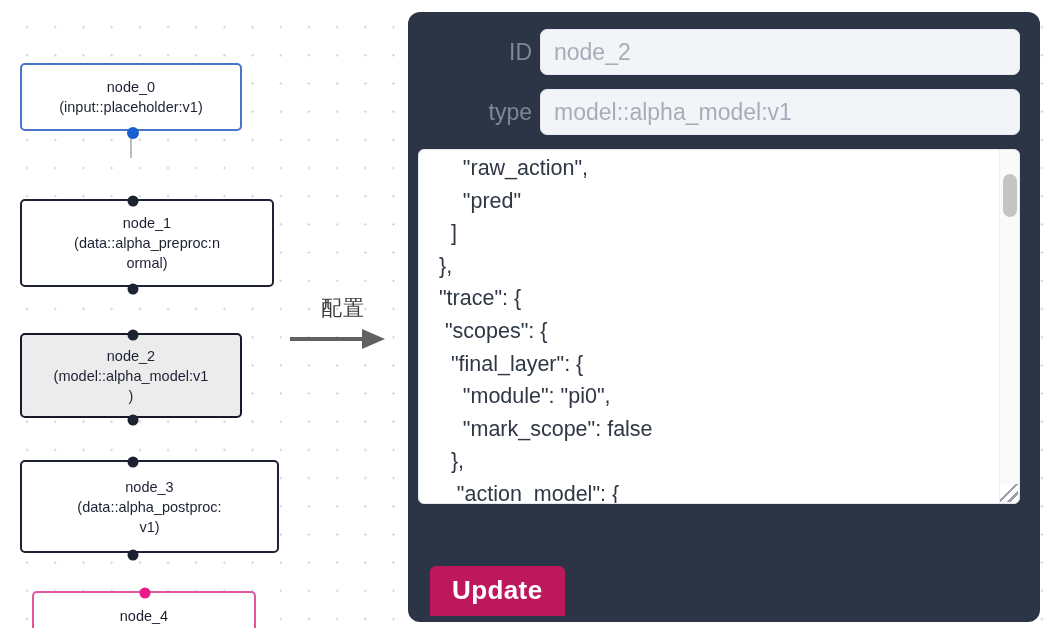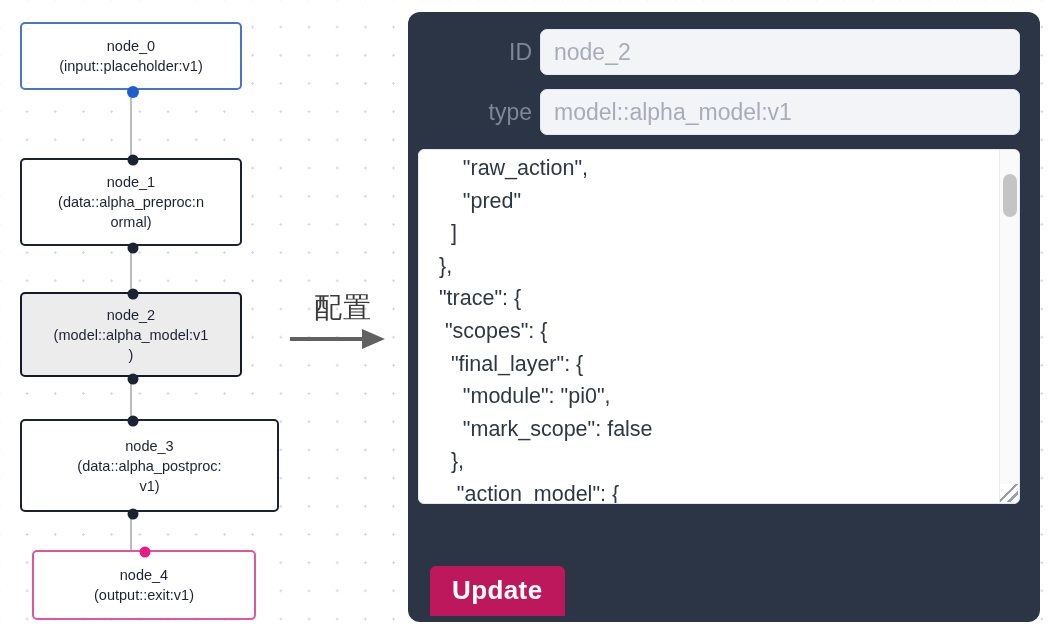--- a/index.html
+++ b/index.html
@@ -30,41 +30,42 @@
     background: #ffffff;
     border: 2px solid #1d2233;
     border-radius: 5px;
     display: flex; flex-direction: column;
     align-items: center; justify-content: center;
     text-align: center;
     color: #1d2233;
     font-size: 14.5px;
     line-height: 20px;
     padding: 4px 8px;
+    margin-top: 41px;
   }
   .node .nlabel { white-space: pre-line; }
   .node.is-input  { border-color: #4a74c9; }
   .node.is-output { border-color: #e0559c; }
   .node.is-selected { background: #ececec; border-color:#15192a; border-width:2.4px; }
 
   .port {
     position: absolute;
     width: 11px; height: 11px; border-radius: 50%;
     background: #1d2233;
     transform: translate(-50%, -50%);
   }
   .port.port-blue { background: #1a5fd0; width: 12px; height: 12px; }
   .port.port-pink { background: #ec1a87; width: 11px; height: 11px; }
 
   
   #flow-annotation {
     position: absolute; left: 288px; top: 296px; width: 110px; height: 62px;
   }
   #flow-caption {
-    font-size: 28px; color: #3b3b3b; text-align: center;
+    font-size: 21px; color: #3b3b3b; text-align: center;
     font-family: "DejaVu Sans", sans-serif;
     letter-spacing: 1px;
     line-height: 24px;
   }
   #flow-arrow { margin-top: 6px; }
 
   
   #config-panel {
     position: absolute; left: 408px; top: 12px;
     width: 632px; height: 610px;
@@ -170,21 +171,21 @@
     <div class="edge" style="left:130px; top:246px; height:46px;"></div>
     <div class="edge" style="left:130px; top:377px; height:42px;"></div>
     <div class="edge" style="left:130px; top:512px; height:38px;"></div>
 
     <div class="node is-input" style="left:20px; top:22px; width:222px; height:68px;">
       <span class="nlabel">node_0
 (input::placeholder:v1)</span>
       <span class="port port-blue" style="left:111px; top:68px;"></span>
     </div>
 
-    <div class="node" style="left:20px; top:158px; width:222px; height:88px;">
+    <div class="node" style="left:20px; top:158px; width:254px; height:88px;">
       <span class="nlabel">node_1
 (data::alpha_preproc:n
 ormal)</span>
       <span class="port" style="left:111px; top:0px;"></span>
       <span class="port" style="left:111px; top:88px;"></span>
     </div>
 
     <div class="node is-selected" style="left:20px; top:292px; width:222px; height:85px;">
       <span class="nlabel">node_2
 (model::alpha_model:v1

